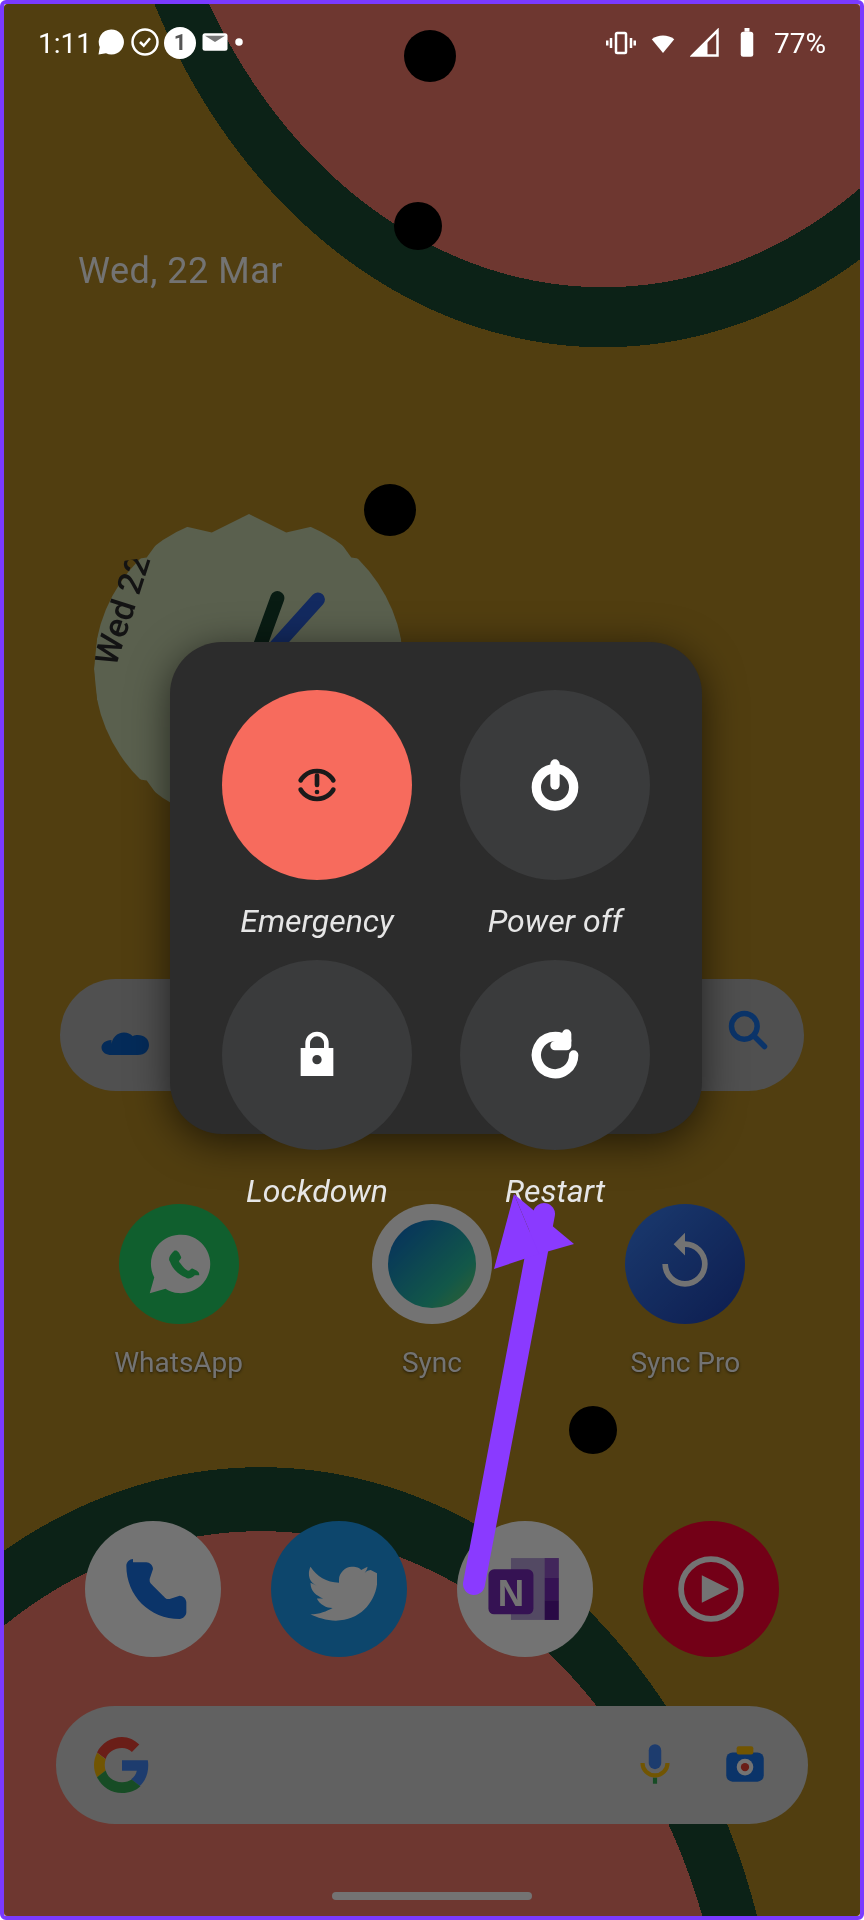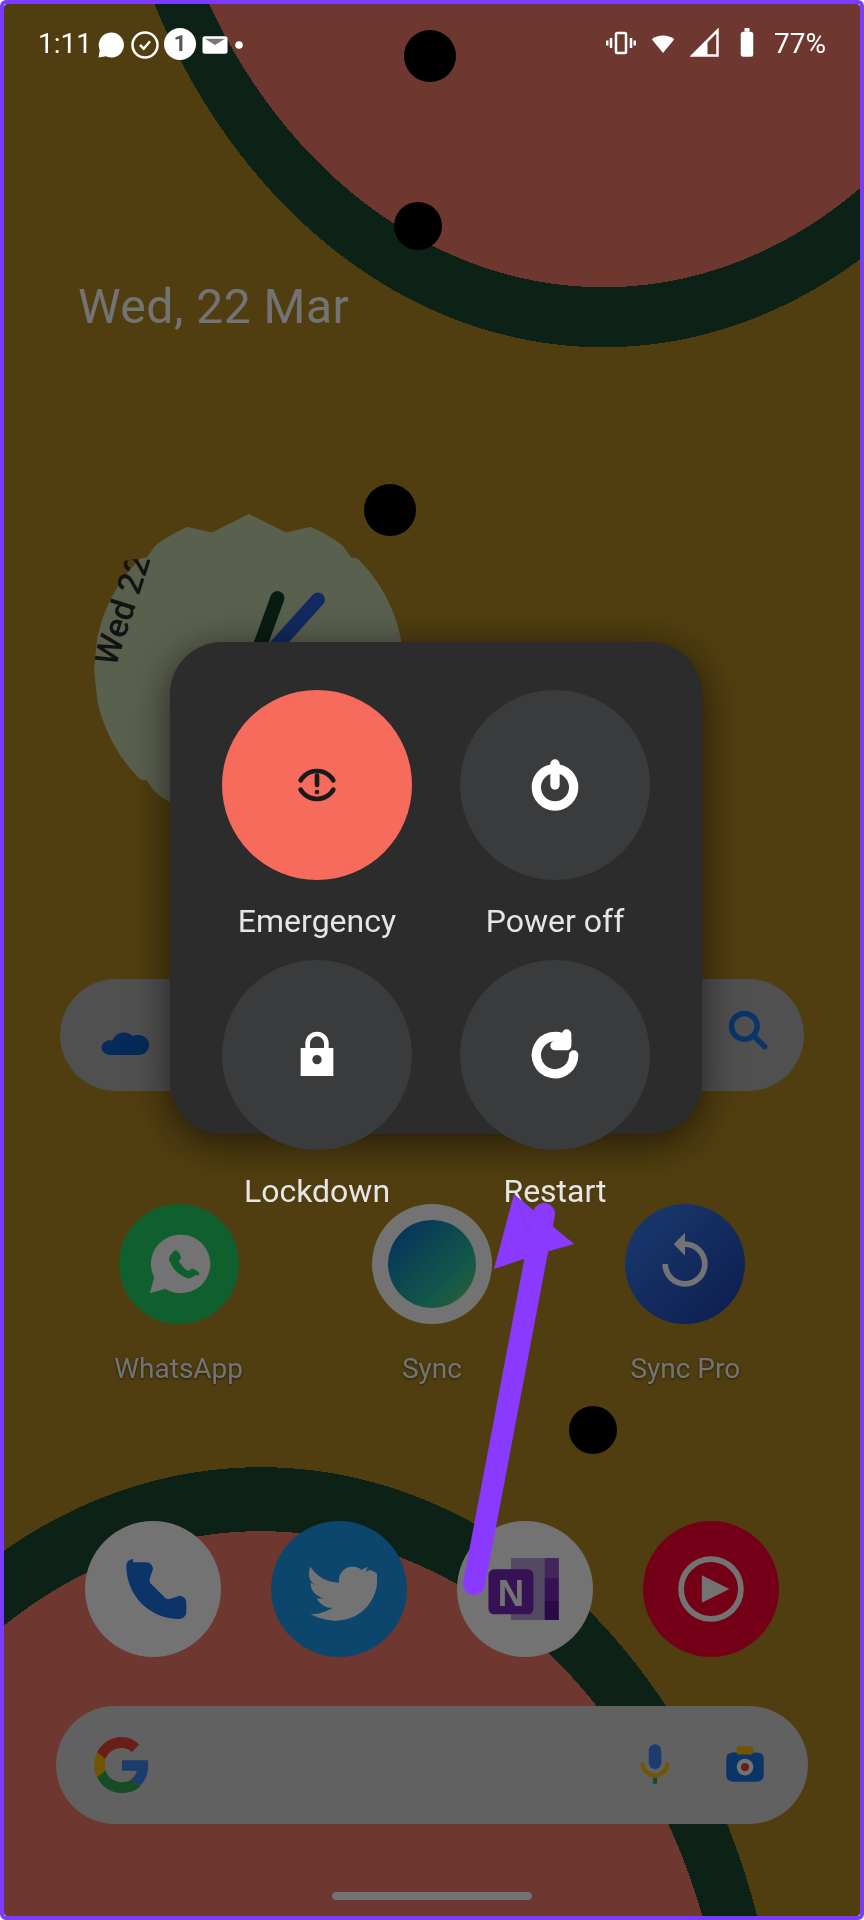--- a/index.html
+++ b/index.html
@@ -26,29 +26,29 @@
   .cutout.c2 { top: 198px; left: 390px; width: 48px; height: 48px; }
   .cutout.c3 { top: 480px; left: 360px; width: 52px; height: 52px; }
   .cutout.c4 { top: 1402px; left: 565px; width: 48px; height: 48px; }
 
   
   .status-bar {
     position: absolute; top: 0; left: 0; right: 0; height: 78px;
     display: flex; align-items: center; justify-content: space-between;
     padding: 0 34px; color: #fff; font-size: 28px; font-weight: 400;
   }
-  .status-left { display: flex; align-items: flex-end; gap: 4px; }
+  .status-left { display: flex; align-items: flex-start; gap: 4px; }
   .status-right { display: flex; align-items: center; gap: 12px; }
   .sb-icon { width: 30px; height: 30px; display: flex; align-items: center; justify-content: center; }
   .sb-icon svg { width: 100%; height: 100%; fill: #fff; }
   .notif-bubble { width: 32px; height: 32px; border-radius: 50%; background: #fff; color: #555; font-weight: 700; font-size: 22px; display: flex; align-items: center; justify-content: center; }
 
   
   .date-widget { position: absolute; top: 246px; left: 74px; color: #fff; }
-  .date-widget .date { font-size: 48px; font-weight: 400; letter-spacing: 0.5px; margin-top: 28px; }
+  .date-widget .date { font-size: 36px; font-weight: 400; letter-spacing: 0.5px; }
   .date-widget .weather { margin-top: 22px; display: flex; align-items: center; gap: 18px; font-size: 40px; }
   .sun-icon { width: 42px; height: 42px; border-radius: 50%; background: radial-gradient(circle at 35% 35%, #fffbe0 0%, #f8d477 45%, #f0b84a 100%); box-shadow: -6px 4px 0 0 #d7d7d7 inset; }
 
   
   .clock-widget { position: absolute; top: 510px; left: 90px; width: 310px; height: 310px;
     background: #c7d4ae; border-radius: 50%;
     clip-path: polygon(50% 0%, 62% 6%, 75% 3%, 83% 14%, 96% 16%, 98% 30%, 100% 50%, 98% 70%, 96% 84%, 83% 86%, 75% 97%, 62% 94%, 50% 100%, 38% 94%, 25% 97%, 17% 86%, 4% 84%, 2% 70%, 0% 50%, 2% 30%, 4% 16%, 17% 14%, 25% 3%, 38% 6%);
   }
   .clock-widget .day { position: absolute; top: 130px; left: 10px; transform: rotate(-72deg); transform-origin: left center; font-size: 34px; color: #2c2c2c; font-weight: 500; }
   .clock-hand { position: absolute; left: 50%; top: 50%; height: 14px; border-radius: 8px; transform-origin: left center; }
@@ -60,38 +60,38 @@
     background: #b2b2b2; border-radius: 56px; display: flex; align-items: center; justify-content: space-between; padding: 0 34px; }
   .onedrive-mini { width: 60px; height: 40px; }
   .onedrive-mini svg { width: 100%; height: 100%; }
   .mag-mini { color: #1a73e8; font-size: 44px; }
 
   
   .power-panel {
     position: absolute; top: 638px; left: 166px; width: 532px; height: 492px;
     background: #2c2c2c; border-radius: 52px; box-shadow: 0 8px 40px rgba(0,0,0,0.6);
     display: grid; grid-template-columns: 1fr 1fr; grid-template-rows: 1fr 1fr;
-    padding: 48px 32px 40px; gap: 20px 8px;
+    padding: 48px 32px 40px; gap: 20px 8px; font-style: italic;
   }
   .pbtn { display: flex; flex-direction: column; align-items: center; justify-content: flex-start; gap: 22px; }
   .pbtn .circle { width: 190px; height: 190px; border-radius: 50%; background: #3a3b3c; display: flex; align-items: center; justify-content: center; }
   .pbtn.emergency .circle { background: #f76b5d; }
   .pbtn .lbl { color: #e6e6e6; font-size: 32px; font-weight: 400; }
   .picon { width: 56px; height: 56px; display: flex; align-items: center; justify-content: center; color: #fff; }
   .picon svg { width: 100%; height: 100%; stroke: currentColor; fill: none; stroke-width: 4; }
   .pbtn.emergency .picon svg { stroke: #1a1a1a; }
   .picon.lock svg, .picon.lockdown svg { fill: #fff; stroke: none; }
 
   
   .arrow { position: absolute; left: 440px; top: 1180px; width: 140px; height: 420px; pointer-events: none; }
   .arrow svg { width: 100%; height: 100%; }
 
   
   .app-row { position: absolute; top: 1200px; left: 0; right: 0; height: 216px; display: flex; justify-content: space-around; align-items: flex-start; padding: 0 48px; }
-  .app-item { display: flex; flex-direction: column; align-items: center; gap: 28px; width: 160px; }
+  .app-item { display: flex; flex-direction: column; align-items: center; gap: 22px; width: 160px; }
   .app-icon { width: 120px; height: 120px; border-radius: 32px; display: flex; align-items: center; justify-content: center; position: relative; }
   .app-icon.round { border-radius: 50%; }
   .app-label { color: #fff; font-size: 28px; text-align: center; text-shadow: 0 1px 3px rgba(0,0,0,0.6); white-space: nowrap; }
 
   .folder { background: #3a3a3a; border-radius: 60px; width: 130px; height: 130px; display: grid; grid-template-columns: 1fr 1fr; grid-template-rows: 1fr 1fr; gap: 6px; padding: 16px; }
   .folder .mini { border-radius: 50%; }
 
   
   .dock-row { position: absolute; top: 1510px; left: 0; right: 0; height: 150px; display: flex; justify-content: space-around; align-items: center; padding: 0 56px; }
   .dock-icon { width: 136px; height: 136px; border-radius: 50%; display: flex; align-items: center; justify-content: center; }

